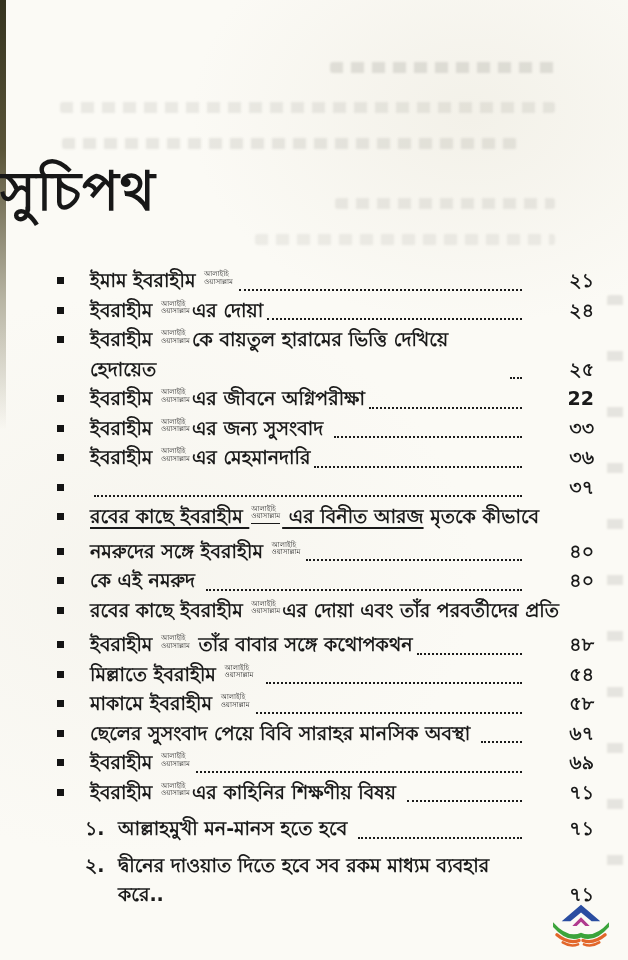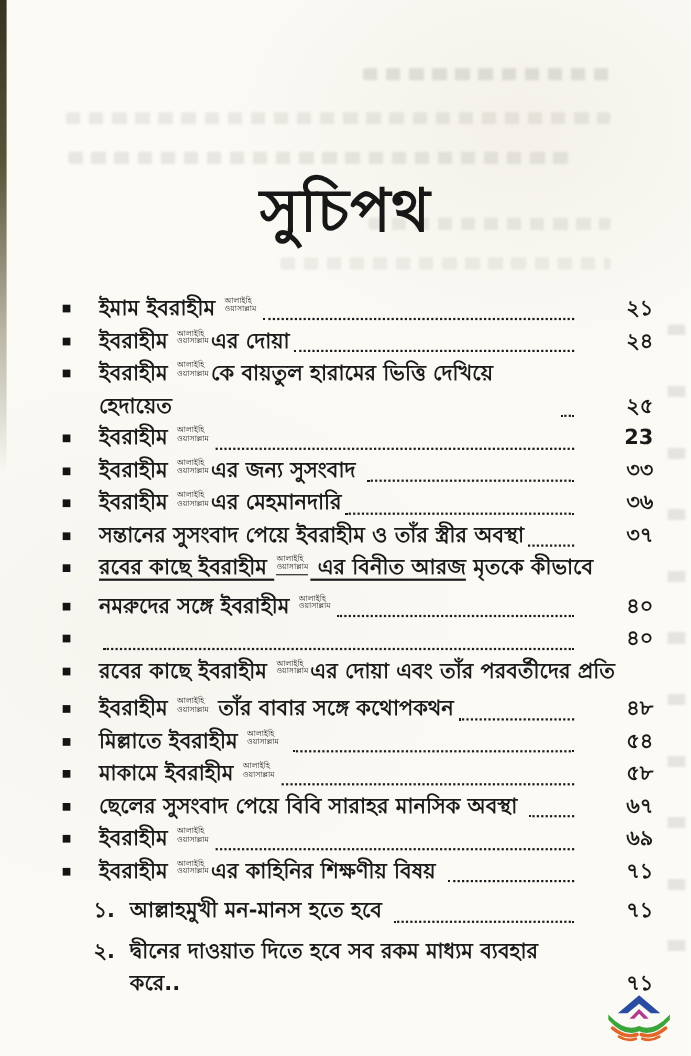--- a/index.html
+++ b/index.html
@@ -21,21 +21,21 @@
     position:absolute;height:11px;border-radius:3px;
     background:repeating-linear-gradient(90deg,rgba(108,106,96,.17) 0 13px,rgba(108,106,96,0) 13px 21px);
     filter:blur(1.2px);
   }
   .ghost-col{
     position:absolute;width:16px;border-radius:3px;
     background:repeating-linear-gradient(180deg,rgba(104,102,92,.14) 0 10px,rgba(104,102,92,0) 10px 56px);
     filter:blur(1.1px);
   }
   .title{
-    position:absolute;top:150px;left:0;right:0;text-align:center;
+    position:absolute;top:150px;left:0;right:0;text-align:left;
     font-size:54px;font-weight:700;color:#171717;letter-spacing:1px;
   }
   .toc{position:absolute;left:50px;right:34px;top:266px;color:#1a1a1a;}
   .toc-item{display:flex;align-items:flex-start;}
   .toc-item.two-line{margin-bottom:5px;}
   .toc-item.sub{margin-top:7px;}
   .bullet{flex:none;width:7px;height:7px;background:#141414;margin:11px 26px 0 7px;}
   .num-marker{flex:none;width:33px;margin-left:35px;font-size:19px;font-weight:700;line-height:29.5px;}
   .content{flex:1;min-width:0;}
   .line{display:flex;align-items:flex-end;font-size:19px;font-weight:700;line-height:29.5px;}
@@ -95,23 +95,23 @@
             <span class="txt"><span>ইবরাহীম </span><span class="hon"><span>আলাইহি</span><span>ওয়াসাল্লাম</span></span><span>কে বায়তুল হারামের ভিত্তি দেখিয়ে হেদায়েত</span></span>
             <span class="leader"></span>
             <span class="pagenum">২৫</span>
           </div>
         </div>
       </div>
       <div class="toc-item">
         <span class="bullet"></span>
         <div class="content">
           <div class="line">
-            <span class="txt"><span>ইবরাহীম </span><span class="hon"><span>আলাইহি</span><span>ওয়াসাল্লাম</span></span></span>
-            <span class="leader"></span>
-            <span class="pagenum">23</span>
+            <span class="txt"><span>ইবরাহীম </span><span class="hon"><span>আলাইহি</span><span>ওয়াসাল্লাম</span></span><span>এর জীবনে অগ্নিপরীক্ষা</span></span>
+            <span class="leader"></span>
+            <span class="pagenum">22</span>
           </div>
         </div>
       </div>
       <div class="toc-item">
         <span class="bullet"></span>
         <div class="content">
           <div class="line">
             <span class="txt"><span>ইবরাহীম </span><span class="hon"><span>আলাইহি</span><span>ওয়াসাল্লাম</span></span><span>এর জন্য সুসংবাদ </span></span>
             <span class="leader"></span>
             <span class="pagenum">৩৩</span>
@@ -125,21 +125,20 @@
             <span class="txt"><span>ইবরাহীম </span><span class="hon"><span>আলাইহি</span><span>ওয়াসাল্লাম</span></span><span>এর মেহমানদারি</span></span>
             <span class="leader"></span>
             <span class="pagenum">৩৬</span>
           </div>
         </div>
       </div>
       <div class="toc-item">
         <span class="bullet"></span>
         <div class="content">
           <div class="line">
-            <span class="txt"><span>সন্তানের সুসংবাদ পেয়ে ইবরাহীম ও তাঁর স্ত্রীর অবস্থা</span></span>
             <span class="leader"></span>
             <span class="pagenum">৩৭</span>
           </div>
         </div>
       </div>
       <div class="toc-item two-line">
         <span class="bullet"></span>
         <div class="content">
           <div class="line">
             <span class="txt"><span class="u">রবের কাছে ইবরাহীম </span><span class="hon u"><span>আলাইহি</span><span>ওয়াসাল্লাম</span></span><span class="u"> এর বিনীত আরজ</span><span> মৃতকে কীভাবে</span></span>
@@ -153,20 +152,21 @@
             <span class="txt"><span>নমরুদের সঙ্গে ইবরাহীম </span><span class="hon"><span>আলাইহি</span><span>ওয়াসাল্লাম</span></span></span>
             <span class="leader"></span>
             <span class="pagenum">৪০</span>
           </div>
         </div>
       </div>
       <div class="toc-item">
         <span class="bullet"></span>
         <div class="content">
           <div class="line">
+            <span class="txt"><span>কে এই নমরুদ </span></span>
             <span class="leader"></span>
             <span class="pagenum">৪০</span>
           </div>
         </div>
       </div>
       <div class="toc-item two-line">
         <span class="bullet"></span>
         <div class="content">
           <div class="line">
             <span class="txt"><span>রবের কাছে ইবরাহীম </span><span class="hon"><span>আলাইহি</span><span>ওয়াসাল্লাম</span></span><span>এর দোয়া এবং তাঁর পরবর্তীদের প্রতি</span></span>

